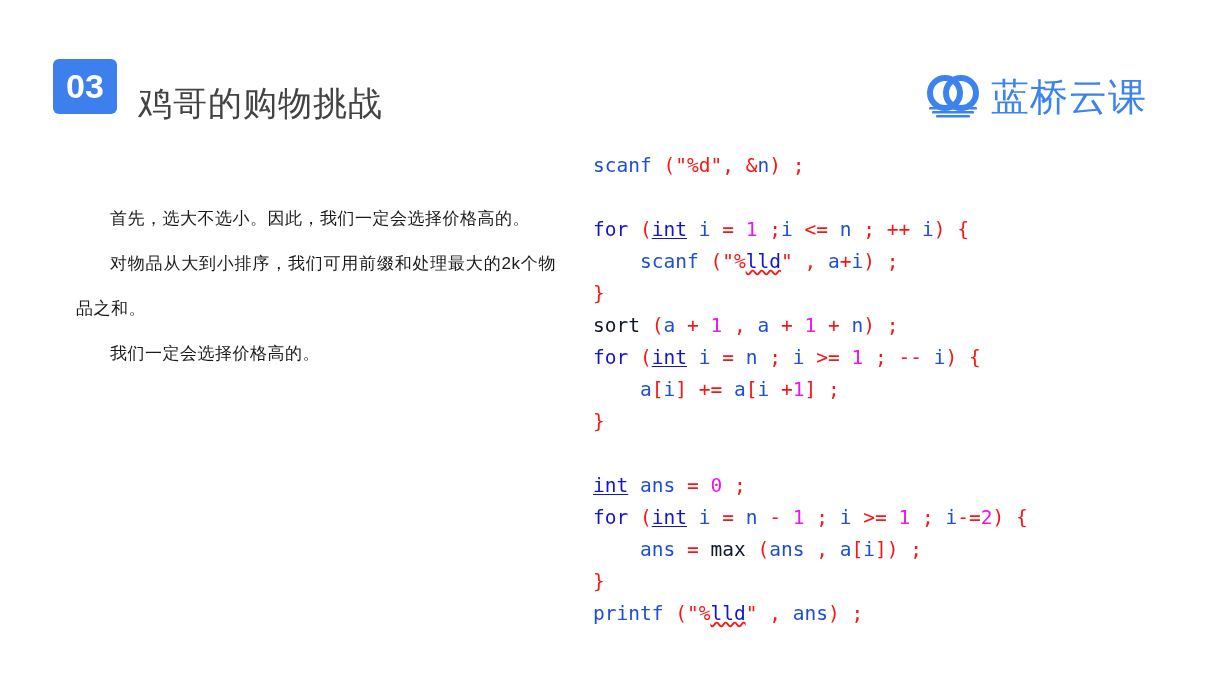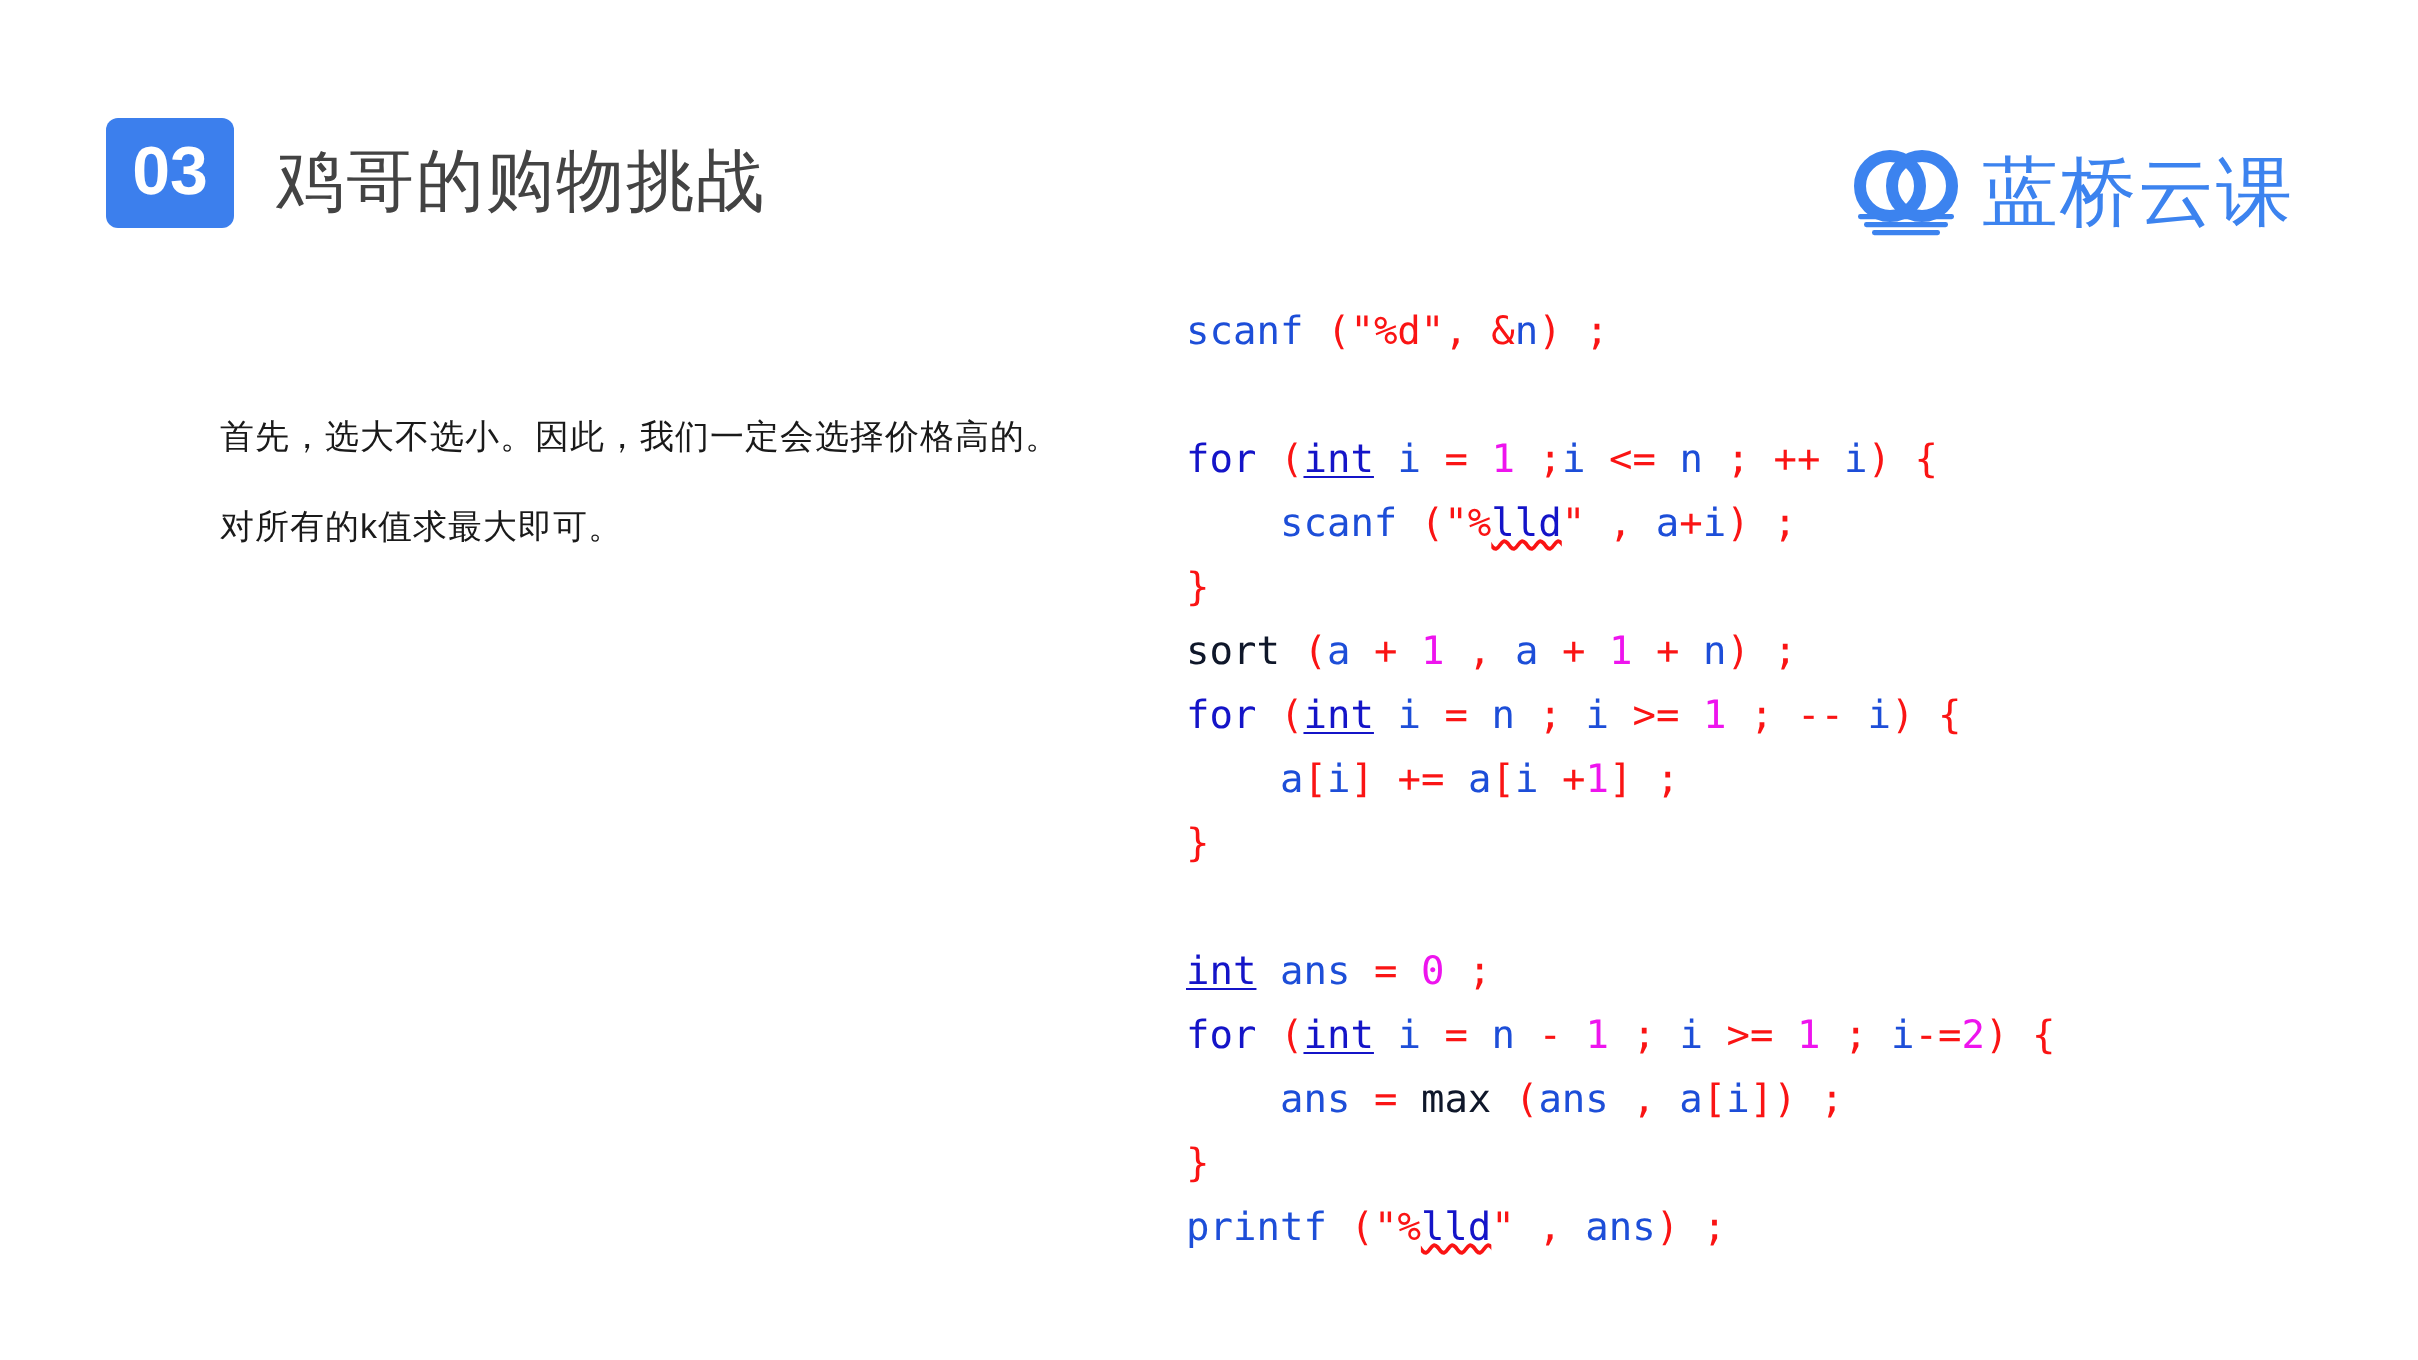--- a/index.html
+++ b/index.html
@@ -35,21 +35,21 @@
     font-size: 34px;
     font-weight: bold;
     line-height: 55px;
     text-align: center;
     letter-spacing: 0px;
     font-family: "Liberation Sans", sans-serif;
   }
   #page-title {
     position: absolute;
     left: 138px;
-    top: 64px;
+    top: 76px;
     height: 55px;
     line-height: 55px;
     font-size: 34px;
     color: #434343;
     font-family: Liberation Serif, serif;
     letter-spacing: 1px;
     white-space: nowrap;
   }
 
   
@@ -141,16 +141,17 @@
         <rect x="13" y="42" width="34" height="2.6" rx="1.2"></rect>
       </g>
     </svg>
     <div id="brand-text">蓝桥云课</div>
   </div>
 
 </div>
 
 <div id="explanation">
   <p>首先，选大不选小。因此，我们一定会选择价格高的。</p>
-  <p>对所有的k值求最大即可。</p>
+  <p>对物品从大到小排序，我们可用前缀和处理最大的2k个物品之和。</p>
+  <p>我们一定会选择价格高的。</p>
 </div>
 
 <div id="code-block"><div class="code-line"><span class="tok-plain">scanf</span>&nbsp;<span class="tok-punct">(</span><span class="tok-str">"%d"</span><span class="tok-punct">,</span>&nbsp;<span class="tok-punct">&amp;</span><span class="tok-plain">n</span><span class="tok-punct">)</span>&nbsp;<span class="tok-punct">;</span></div><div class="code-line blank">&nbsp;</div><div class="code-line"><span class="tok-kw">for</span>&nbsp;<span class="tok-punct">(</span><span class="tok-kw-u">int</span>&nbsp;<span class="tok-plain">i</span>&nbsp;<span class="tok-punct">=</span>&nbsp;<span class="tok-num">1</span>&nbsp;<span class="tok-punct">;</span><span class="tok-plain">i</span>&nbsp;<span class="tok-punct">&lt;=</span>&nbsp;<span class="tok-plain">n</span>&nbsp;<span class="tok-punct">;</span>&nbsp;<span class="tok-punct">++</span>&nbsp;<span class="tok-plain">i</span><span class="tok-punct">)</span>&nbsp;<span class="tok-punct">{</span></div><div class="code-line">&nbsp;&nbsp;&nbsp;&nbsp;<span class="tok-plain">scanf</span>&nbsp;<span class="tok-punct">(</span><span class="tok-str">"%</span><span class="tok-spell">lld</span><span class="tok-str">"</span>&nbsp;<span class="tok-punct">,</span>&nbsp;<span class="tok-plain">a</span><span class="tok-punct">+</span><span class="tok-plain">i</span><span class="tok-punct">)</span>&nbsp;<span class="tok-punct">;</span></div><div class="code-line"><span class="tok-punct">}</span></div><div class="code-line"><span class="tok-fn">sort</span>&nbsp;<span class="tok-punct">(</span><span class="tok-plain">a</span>&nbsp;<span class="tok-punct">+</span>&nbsp;<span class="tok-num">1</span>&nbsp;<span class="tok-punct">,</span>&nbsp;<span class="tok-plain">a</span>&nbsp;<span class="tok-punct">+</span>&nbsp;<span class="tok-num">1</span>&nbsp;<span class="tok-punct">+</span>&nbsp;<span class="tok-plain">n</span><span class="tok-punct">)</span>&nbsp;<span class="tok-punct">;</span></div><div class="code-line"><span class="tok-kw">for</span>&nbsp;<span class="tok-punct">(</span><span class="tok-kw-u">int</span>&nbsp;<span class="tok-plain">i</span>&nbsp;<span class="tok-punct">=</span>&nbsp;<span class="tok-plain">n</span>&nbsp;<span class="tok-punct">;</span>&nbsp;<span class="tok-plain">i</span>&nbsp;<span class="tok-punct">&gt;=</span>&nbsp;<span class="tok-num">1</span>&nbsp;<span class="tok-punct">;</span>&nbsp;<span class="tok-punct">--</span>&nbsp;<span class="tok-plain">i</span><span class="tok-punct">)</span>&nbsp;<span class="tok-punct">{</span></div><div class="code-line">&nbsp;&nbsp;&nbsp;&nbsp;<span class="tok-plain">a</span><span class="tok-punct">[</span><span class="tok-plain">i</span><span class="tok-punct">]</span>&nbsp;<span class="tok-punct">+=</span>&nbsp;<span class="tok-plain">a</span><span class="tok-punct">[</span><span class="tok-plain">i</span>&nbsp;<span class="tok-punct">+</span><span class="tok-num">1</span><span class="tok-punct">]</span>&nbsp;<span class="tok-punct">;</span></div><div class="code-line"><span class="tok-punct">}</span></div><div class="code-line blank">&nbsp;</div><div class="code-line"><span class="tok-kw-u">int</span>&nbsp;<span class="tok-plain">ans</span>&nbsp;<span class="tok-punct">=</span>&nbsp;<span class="tok-num">0</span>&nbsp;<span class="tok-punct">;</span></div><div class="code-line"><span class="tok-kw">for</span>&nbsp;<span class="tok-punct">(</span><span class="tok-kw-u">int</span>&nbsp;<span class="tok-plain">i</span>&nbsp;<span class="tok-punct">=</span>&nbsp;<span class="tok-plain">n</span>&nbsp;<span class="tok-punct">-</span>&nbsp;<span class="tok-num">1</span>&nbsp;<span class="tok-punct">;</span>&nbsp;<span class="tok-plain">i</span>&nbsp;<span class="tok-punct">&gt;=</span>&nbsp;<span class="tok-num">1</span>&nbsp;<span class="tok-punct">;</span>&nbsp;<span class="tok-plain">i</span><span class="tok-punct">-=</span><span class="tok-num">2</span><span class="tok-punct">)</span>&nbsp;<span class="tok-punct">{</span></div><div class="code-line">&nbsp;&nbsp;&nbsp;&nbsp;<span class="tok-plain">ans</span>&nbsp;<span class="tok-punct">=</span>&nbsp;<span class="tok-fn">max</span>&nbsp;<span class="tok-punct">(</span><span class="tok-plain">ans</span>&nbsp;<span class="tok-punct">,</span>&nbsp;<span class="tok-plain">a</span><span class="tok-punct">[</span><span class="tok-plain">i</span><span class="tok-punct">])</span>&nbsp;<span class="tok-punct">;</span></div><div class="code-line"><span class="tok-punct">}</span></div><div class="code-line"><span class="tok-plain">printf</span>&nbsp;<span class="tok-punct">(</span><span class="tok-str">"%</span><span class="tok-spell">lld</span><span class="tok-str">"</span>&nbsp;<span class="tok-punct">,</span>&nbsp;<span class="tok-plain">ans</span><span class="tok-punct">)</span>&nbsp;<span class="tok-punct">;</span></div></div>
 
 </body></html>

